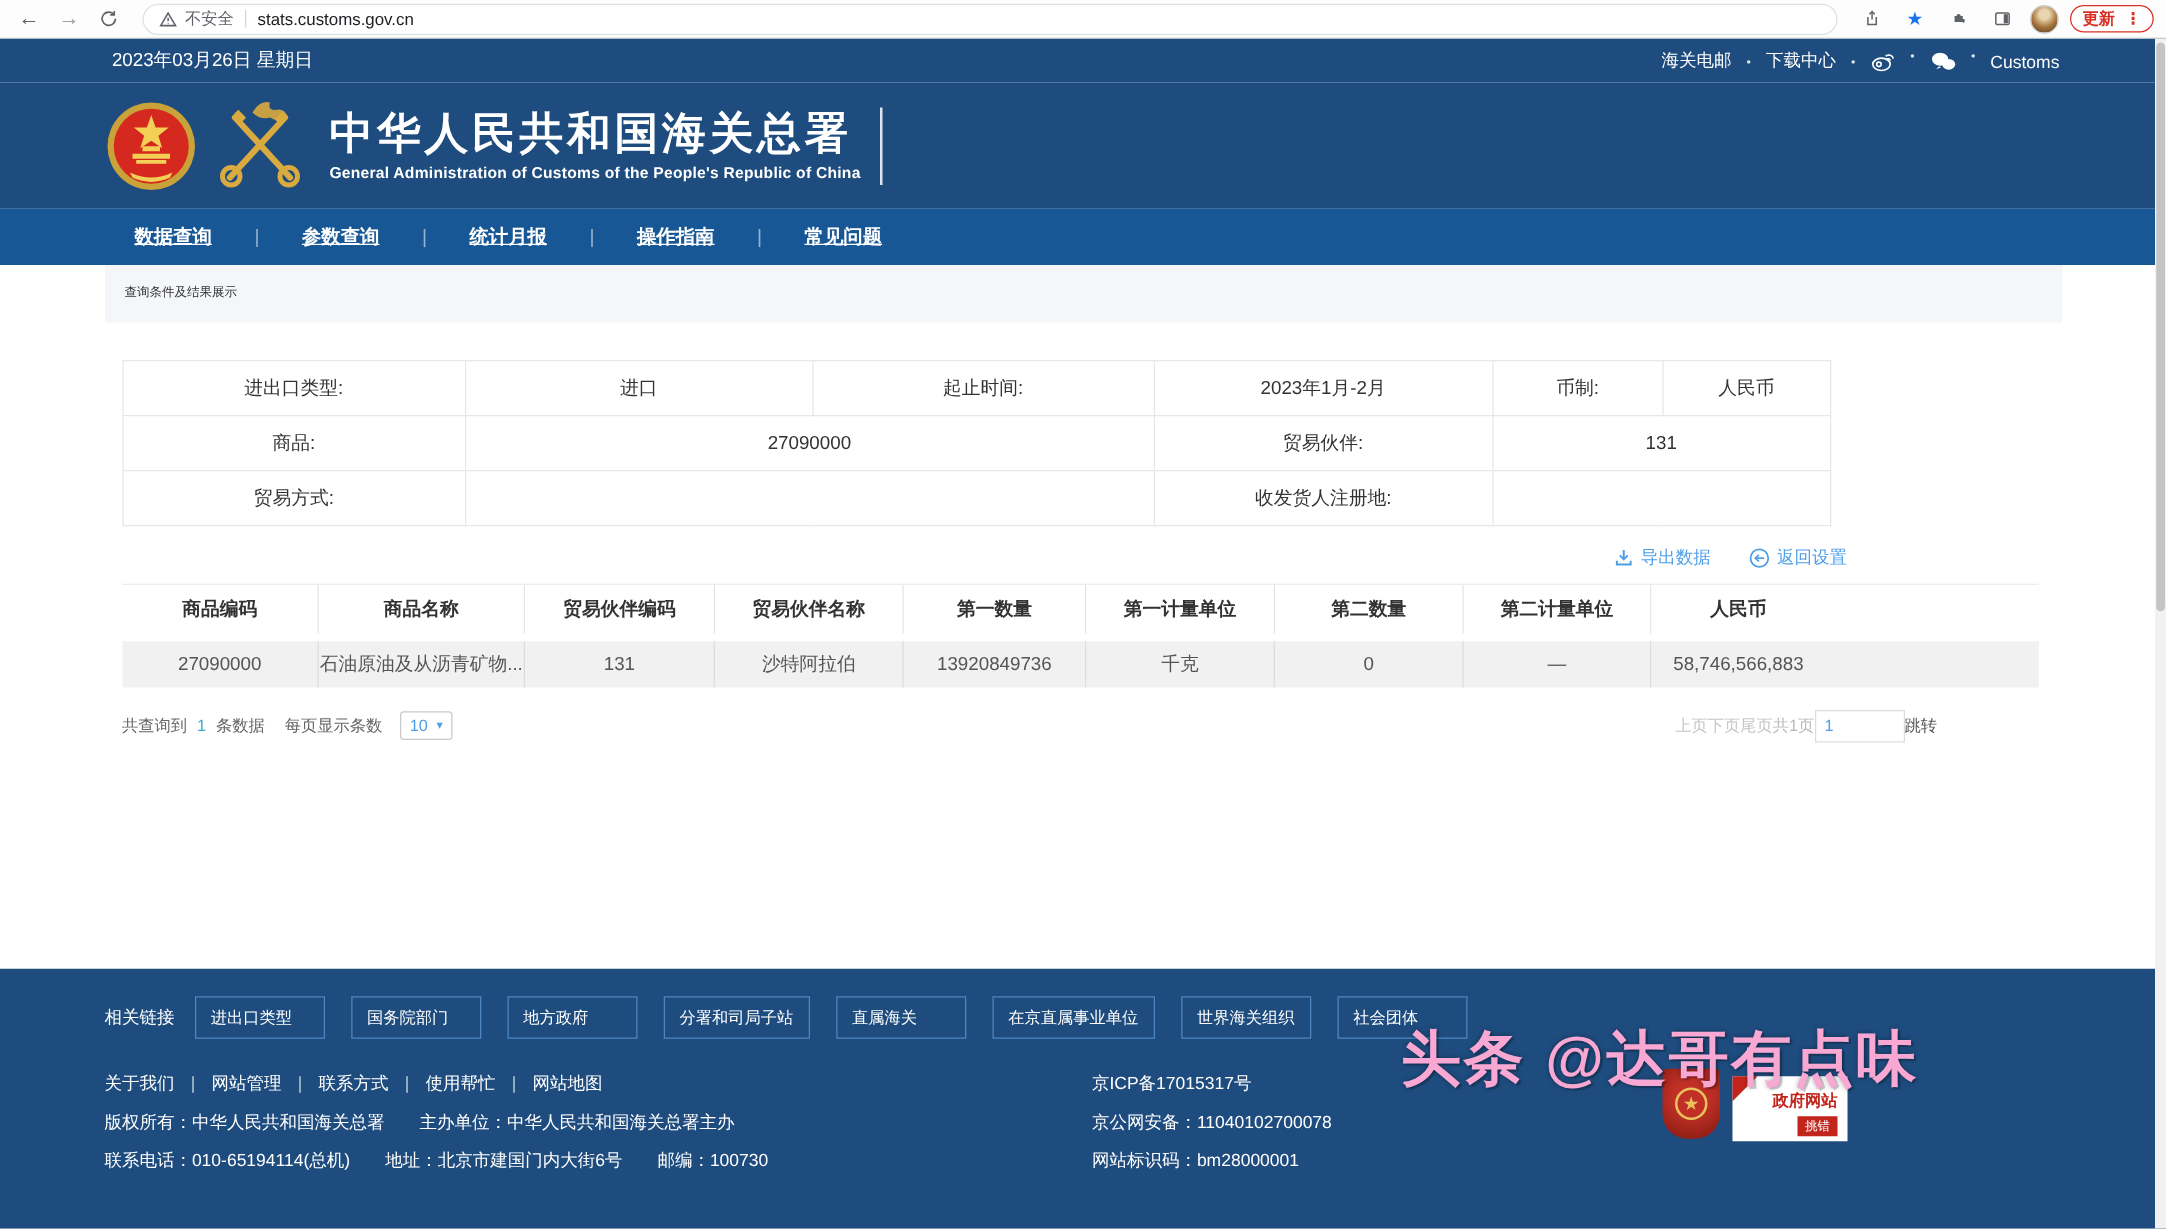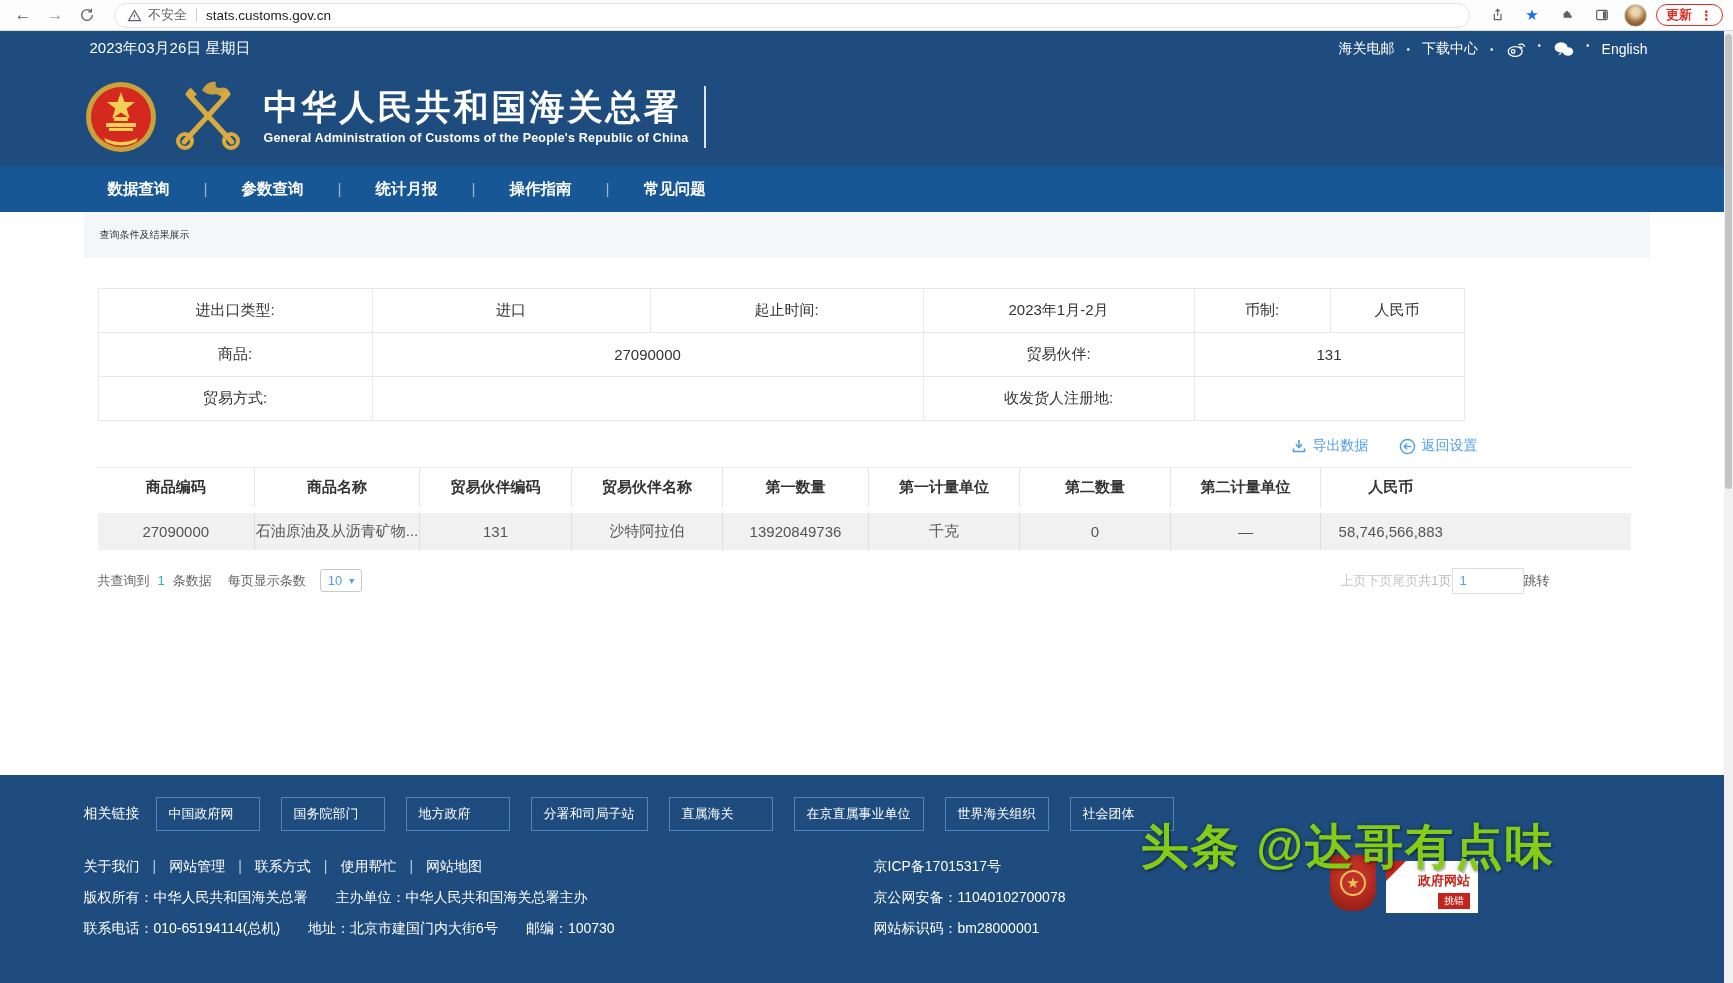--- a/index.html
+++ b/index.html
@@ -40,21 +40,21 @@
   .logoband .wrap { display:flex; align-items:center; height:100%; }
   .org-block { margin-left:16px; color:#fff; }
   .org-cn { font-size:35px; font-weight:bold; letter-spacing:3px; line-height:1.1; }
   .org-en { font-size:12.5px; font-weight:bold; margin-top:4px; letter-spacing:.2px; }
   .v-div { width:2px; height:62px; background:rgba(255,255,255,.85); margin:0 20px 0 16px; }
   .platform { color:#fff; font-size:31px; font-weight:bold; letter-spacing:1px; }
 
   
   .mainnav { height:45px; background:#185795; }
   .mainnav .wrap { display:flex; align-items:center; height:100%; padding-left:24px; }
-  .nav-item { color:#fff; font-size:15.5px; font-weight:bold; cursor:pointer; }
+  .nav-item { color:#fff; font-size:15.5px; font-weight:bold; cursor:pointer;text-decoration:underline; }
   .nav-item:not(:last-child)::after { content:"|"; font-weight:normal; color:rgba(255,255,255,.55); margin:0 34px; }
 
   
   .main { height:563px; background:#fff; }
   .strip { height:46px; line-height:46px; background:#f4f6f9; color:#333; font-size:10px; padding-left:16px; }
 
   table.qtable { border-collapse:collapse; margin:30px 0 0 14px; table-layout:fixed; }
   table.qtable td { border:1px solid #e7e7e7; height:44px; text-align:center; font-size:15px; color:#333; background:#fff; }
 
   .actions { width:1380px; margin:16px 0 0 14px; display:flex; justify-content:flex-end; gap:30px; }
@@ -90,21 +90,21 @@
   .about-link { cursor:pointer; }
   .about-link:not(:last-child)::after { content:"|"; margin:0 13px; color:rgba(255,255,255,.7); }
   .fspan { margin-right:28px; }
   .fcol-mid .frow { margin-bottom:13px; }
   .badge-emblem { position:absolute; left:1330px; top:80px; width:46px; height:56px; background:radial-gradient(circle at 50% 40%, #c03026 35%, #8c1c13 90%); border-radius:4px 4px 20px 20px; display:flex; align-items:center; justify-content:center; }
   .badge-emblem .inner { width:26px; height:26px; border-radius:50%; border:2px solid #e9c25c; color:#e9c25c; font-size:15px; display:flex; align-items:center; justify-content:center; }
   .badge-gov { position:absolute; left:1386px; top:86px; width:92px; height:52px; background:#fff; display:flex; flex-direction:column; align-items:flex-end; justify-content:flex-end; padding:4px 8px; }
   .badge-gov .t1 { color:#c2251c; font-size:13px; font-weight:bold; }
   .badge-gov .t2 { color:#fff; background:#c2251c; font-size:10px; padding:1px 6px; margin-top:3px; }
   .badge-gov .corner { position:absolute; left:0; top:0; width:0; height:0; border-top:20px solid #c2251c; border-right:20px solid transparent; }
-  .watermark { position:absolute; right:178px; top:40px; font-size:48px; font-weight:bold; color:#84cc16; letter-spacing:2px; white-space:nowrap; z-index:5; text-shadow:0 0 4px rgba(0,0,0,.35), 2px 2px 0 rgba(0,0,0,.18); }
+  .watermark { position:absolute; right:198px; top:40px; font-size:48px; font-weight:bold; color:#f9a8d4; letter-spacing:2px; white-space:nowrap; z-index:5; text-shadow:0 0 4px rgba(0,0,0,.35), 2px 2px 0 rgba(0,0,0,.18); }
 
   svg.ic { display:block; }
 </style>
 </head>
 <body>
 
 <div class="screen">
 
   <div class="toolbar">
     <div class="tb-btn">←</div>
@@ -167,21 +167,21 @@
               <path d="M15.5 9 c1.6-1 3.8-.4 4.1 1.4"></path>
           </svg>
         </span>
         <span class="tl mini-ico">
           <svg class="ic" width="21" height="18" viewBox="0 0 26 22" fill="#fff">
             <ellipse cx="10" cy="9" rx="8" ry="6.5"></ellipse>
               <ellipse cx="18.5" cy="14" rx="6.5" ry="5.3"></ellipse>
               <path d="M6 19 l3-3 2 1 z"></path>
           </svg>
         </span>
-        <span class="tl">English</span>
+        <span class="tl">Customs</span>
       </div>
     </div>
   </div>
 
   <div class="logoband">
     <div class="wrap">
       <svg class="ic" width="74" height="74" viewBox="0 0 74 74">
         <circle cx="37" cy="37" r="35" fill="#caa23a"></circle>
         <circle cx="37" cy="37" r="30" fill="#d5281e"></circle>
         <polygon fill="#f4cf56" points="37,12 40.5,22 51,22 42.7,28.5 45.8,38.5 37,32.5 28.2,38.5 31.3,28.5 23,22 33.5,22"></polygon>
@@ -338,21 +338,21 @@
         </div>
       </div>
     </div>
   </div>
 
   <div class="footer">
     <div class="wrap">
       <div class="flinks-row">
         <span class="flinks-label">相关链接</span>
         <span class="fbox">
-            <span>中国政府网</span>
+            <span>进出口类型</span>
           </span>
         <span class="fbox">
             <span>国务院部门</span>
           </span>
         <span class="fbox">
             <span>地方政府</span>
           </span>
         <span class="fbox">
             <span>分署和司局子站</span>
           </span>

